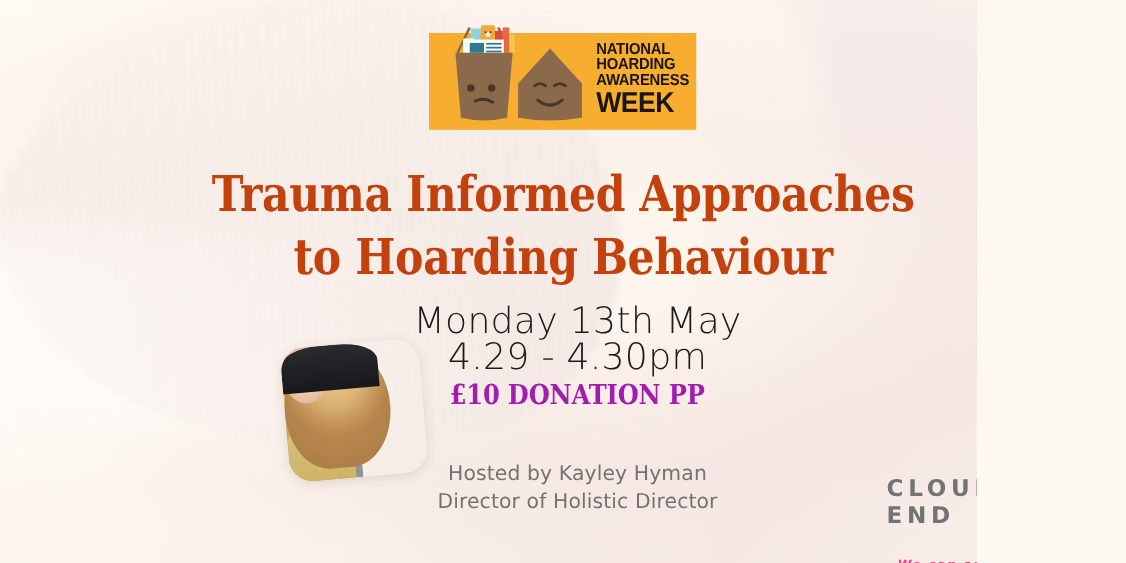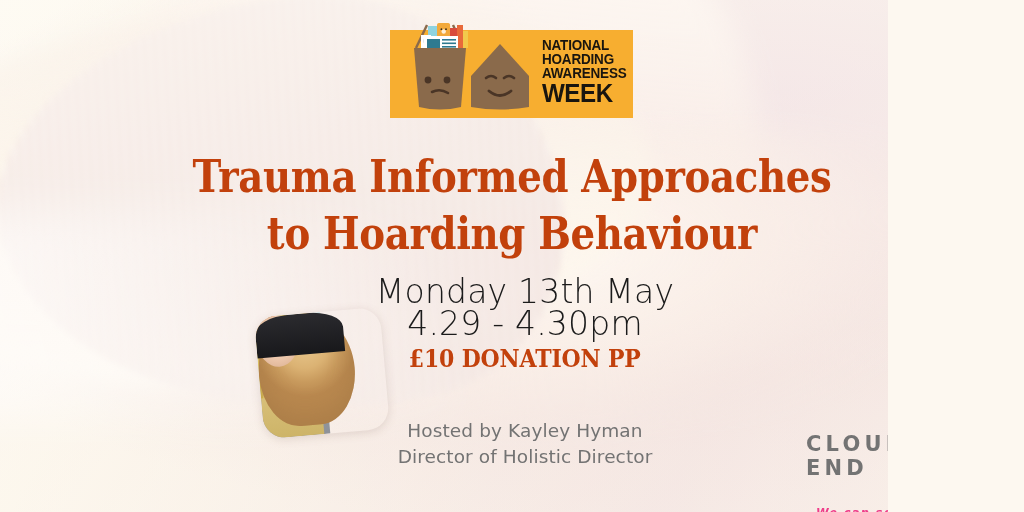--- a/index.html
+++ b/index.html
@@ -89,21 +89,21 @@
     position:absolute;left:330px;top:276px;width:390px;text-align:center;
     color:#1b1b1b;
   }
   .detail-line{
     font-family:"DejaVu Sans", "Liberation Sans", sans-serif;
     font-weight:300;font-size:33px;line-height:32px;letter-spacing:.2px;
   }
   #donation{
     margin-top:4px;
     font-family:"DejaVu Serif", "Liberation Serif", serif;
-    font-weight:bold;font-size:25px;letter-spacing:-0.2px;color:#c2410c;
+    font-weight:bold;font-size:25px;letter-spacing:-0.2px;color:#a21caf;
   }
   #donation span{display:inline-block;transform:scaleX(0.88);}
 
   
   #host{
     position:absolute;left:330px;top:418px;width:390px;text-align:center;color:#737373;
   }
   .host-line{
     font-family:"DejaVu Sans", "Liberation Sans", sans-serif;
     font-weight:400;font-size:18.5px;line-height:26px;letter-spacing:.1px;

